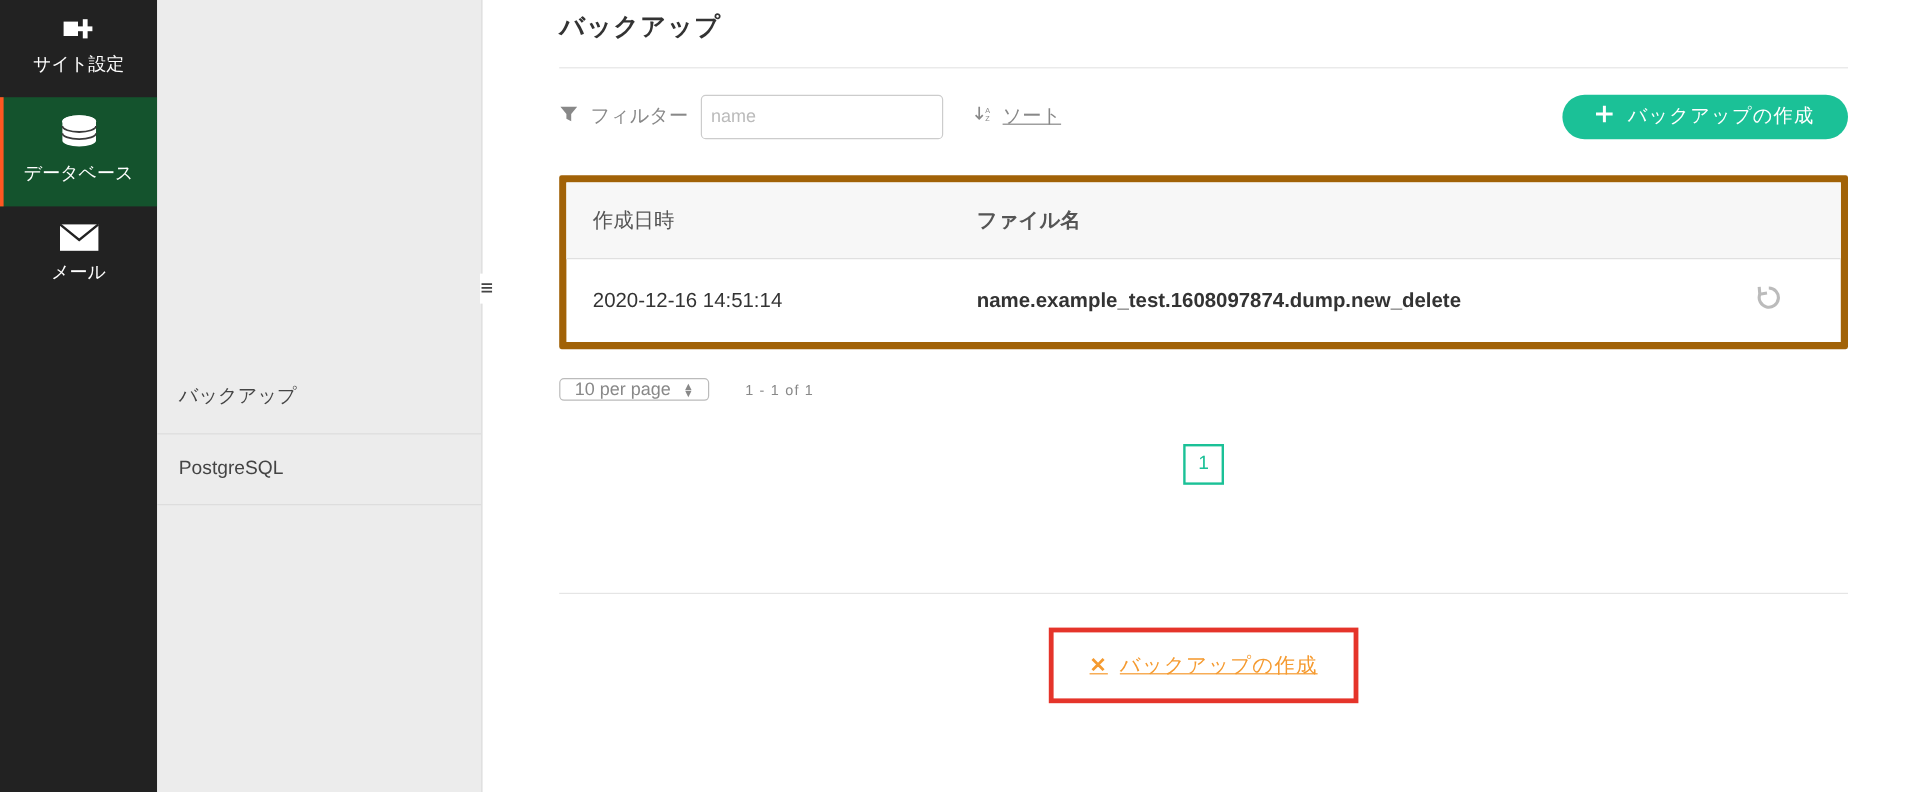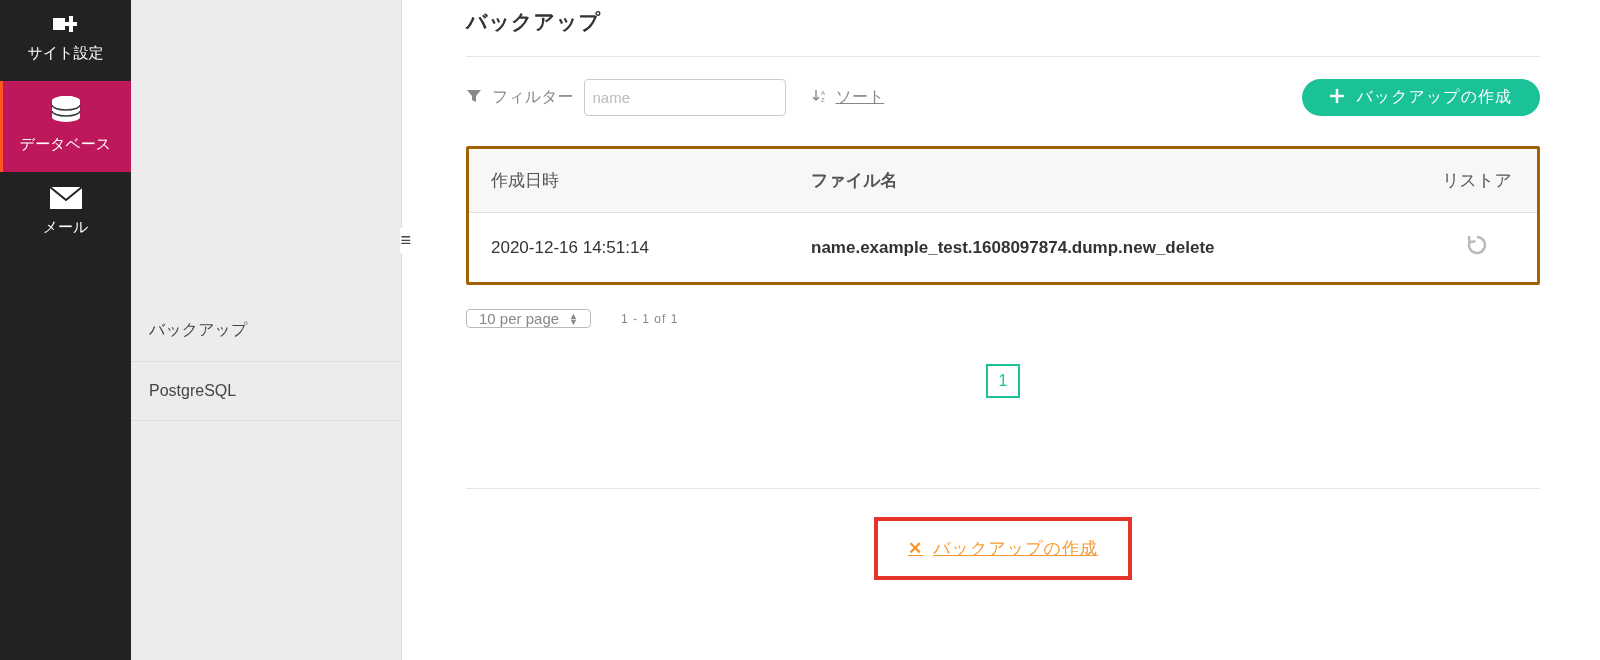--- a/index.html
+++ b/index.html
@@ -26,21 +26,21 @@
     display: flex;
     flex-direction: column;
     align-items: center;
     justify-content: center;
     padding: 14px 4px 18px 4px;
     font-size: 15px;
     cursor: pointer;
     position: relative;
   }
   .sidebar-primary .nav-item.active {
-    background: #be185d;
+    background: #14532d;
   }
   .sidebar-primary .nav-item.active::before {
     content: "";
     position: absolute;
     left: 0; top: 0; bottom: 0;
     width: 3px;
     background: #ff5722;
   }
   .sidebar-primary .nav-icon {
     margin-bottom: 8px;
@@ -142,21 +142,21 @@
     font-weight: 500;
     cursor: pointer;
     display: flex;
     align-items: center;
     gap: 12px;
     letter-spacing: 1px;
   }
 
   
   .data-table {
-    border: 3px solid #a16207;
+    border: 6px solid #a16207;
     border-radius: 2px;
     width: 100%;
   }
   .thead, .trow {
     display: flex;
     align-items: center;
   }
   .thead {
     background: #f7f7f7;
     border-bottom: 1px solid #e0e0e0;
@@ -317,21 +317,20 @@
           </svg>
       </span>
       <span>バックアップの作成</span>
     </button>
   </div>
 
   <div class="data-table">
     <div class="thead">
       <div class="th col-created">作成日時</div>
       <div class="th col-filename">ファイル名</div>
-      <div class="th col-restore">リストア</div>
     </div>
     <div class="trow">
       <div class="td col-created">2020-12-16 14:51:14</div>
       <div class="td col-filename">name.example_test.1608097874.dump.new_delete</div>
       <div class="td col-restore">
         <span class="restore-icon">
           <svg width="24" height="24" viewBox="0 0 24 24">
             <path d="M12 4 a8 8 0 1 1 -7.5 5.2" fill="none" stroke="#bbb" stroke-width="2.6"></path>
             <path d="M4 3 l0.5 6.2 l6 -1" fill="none" stroke="#bbb" stroke-width="2.6"></path>
           </svg>

